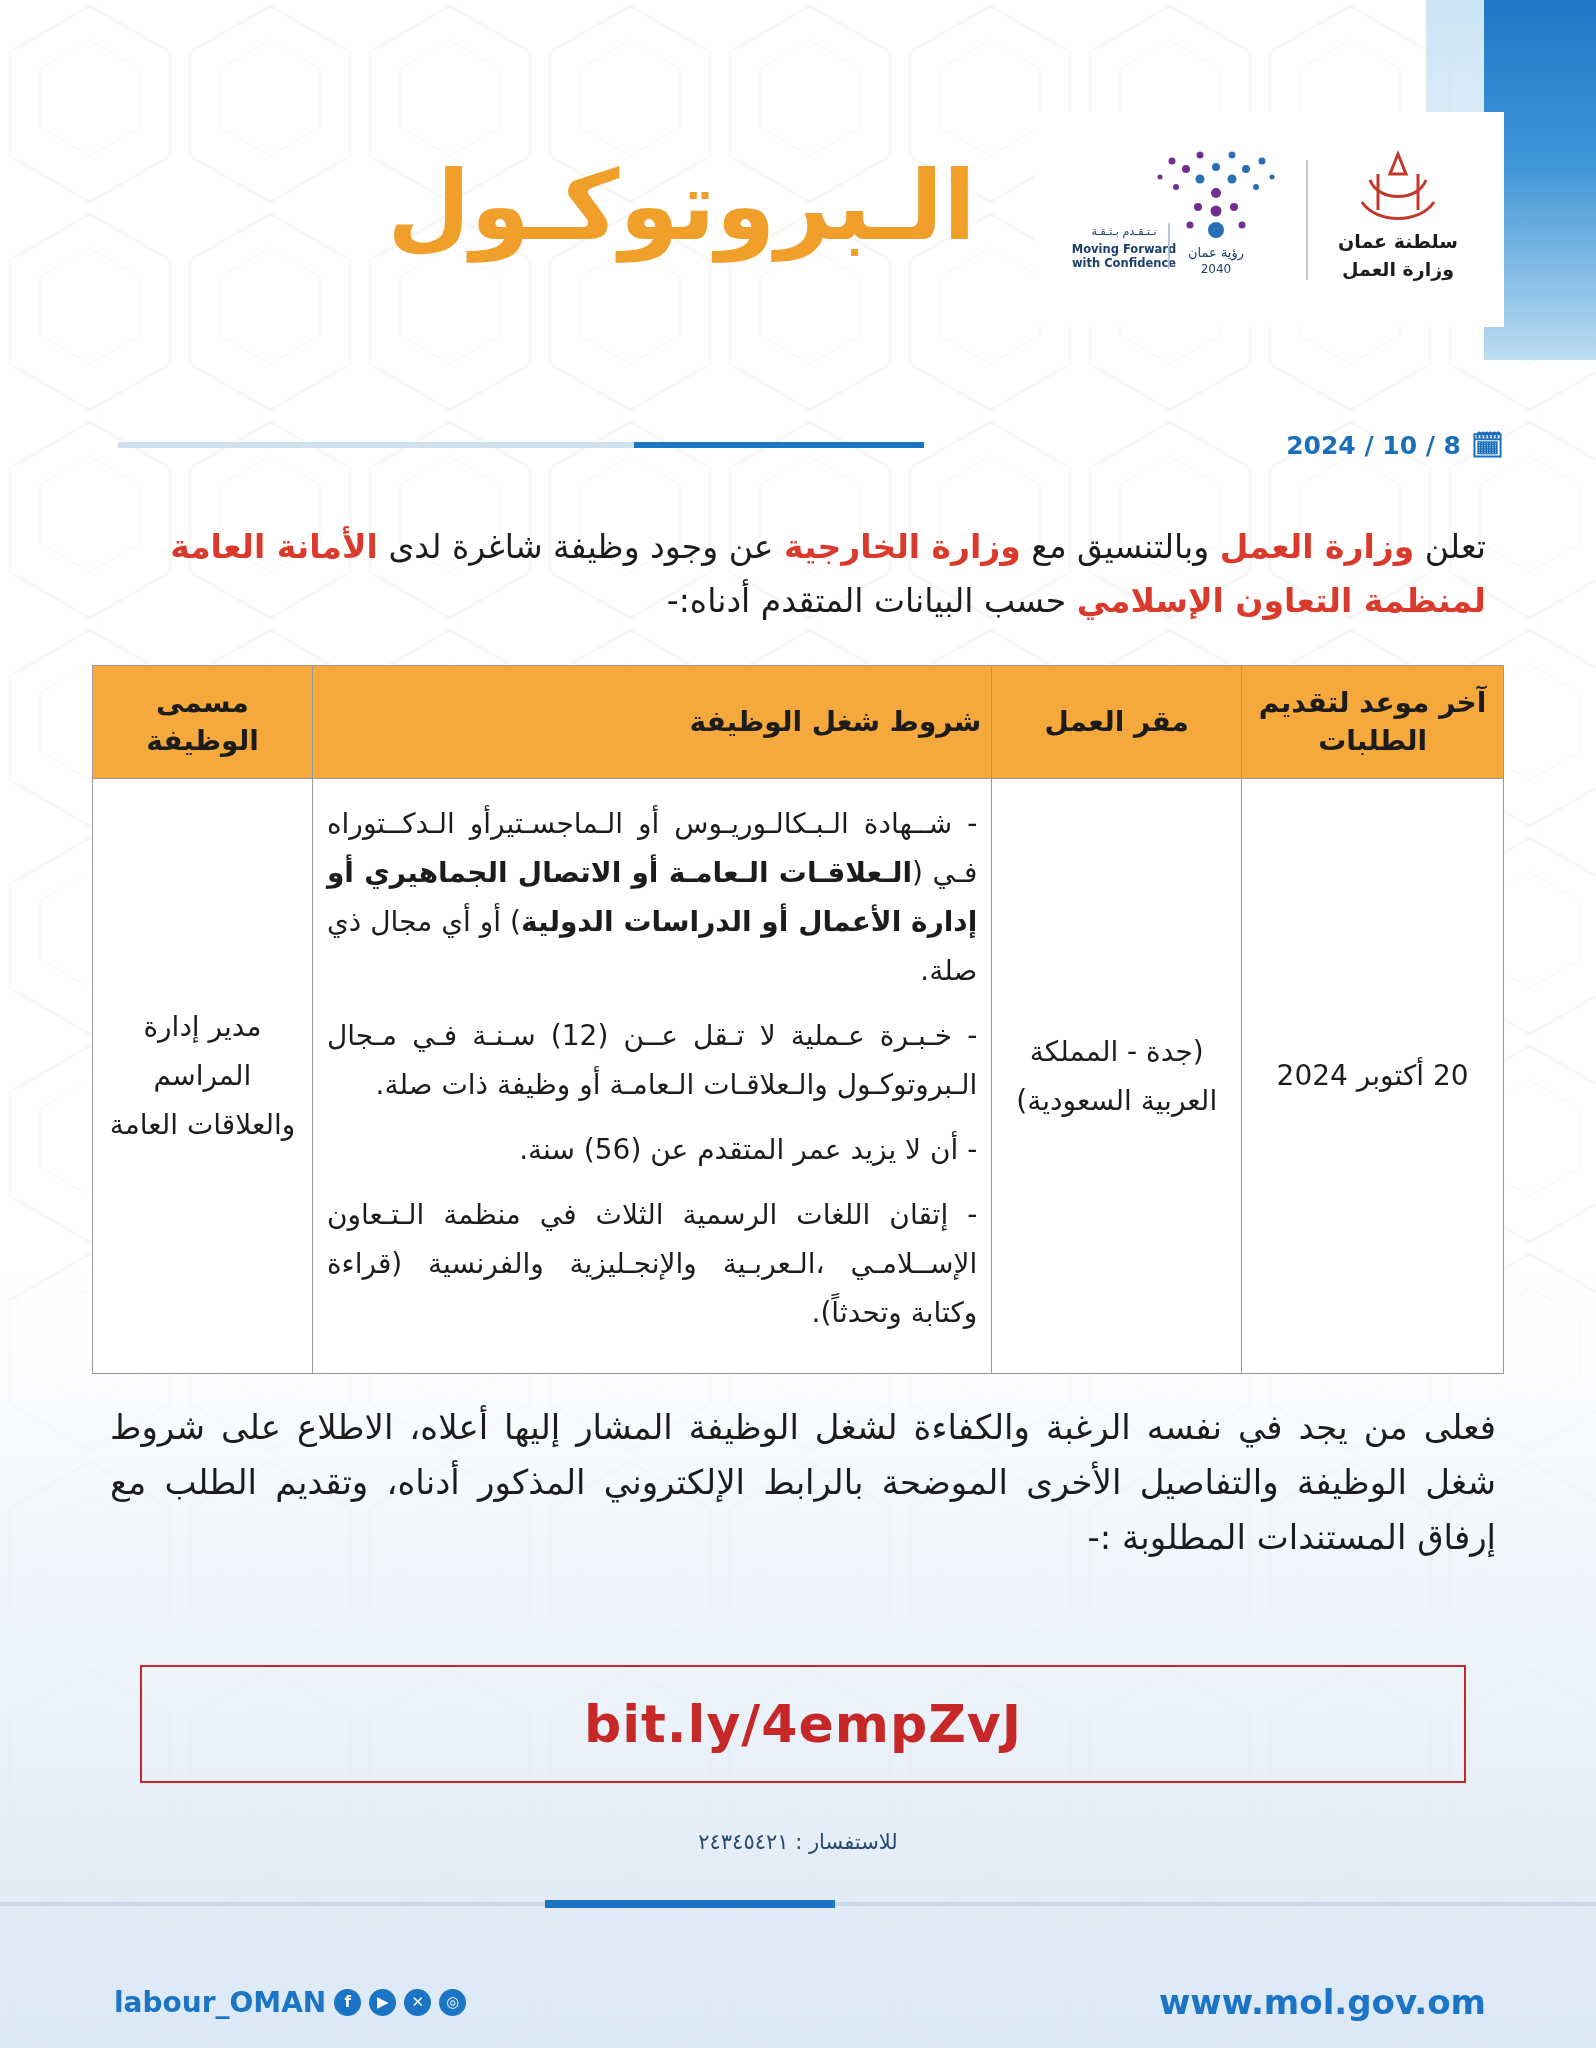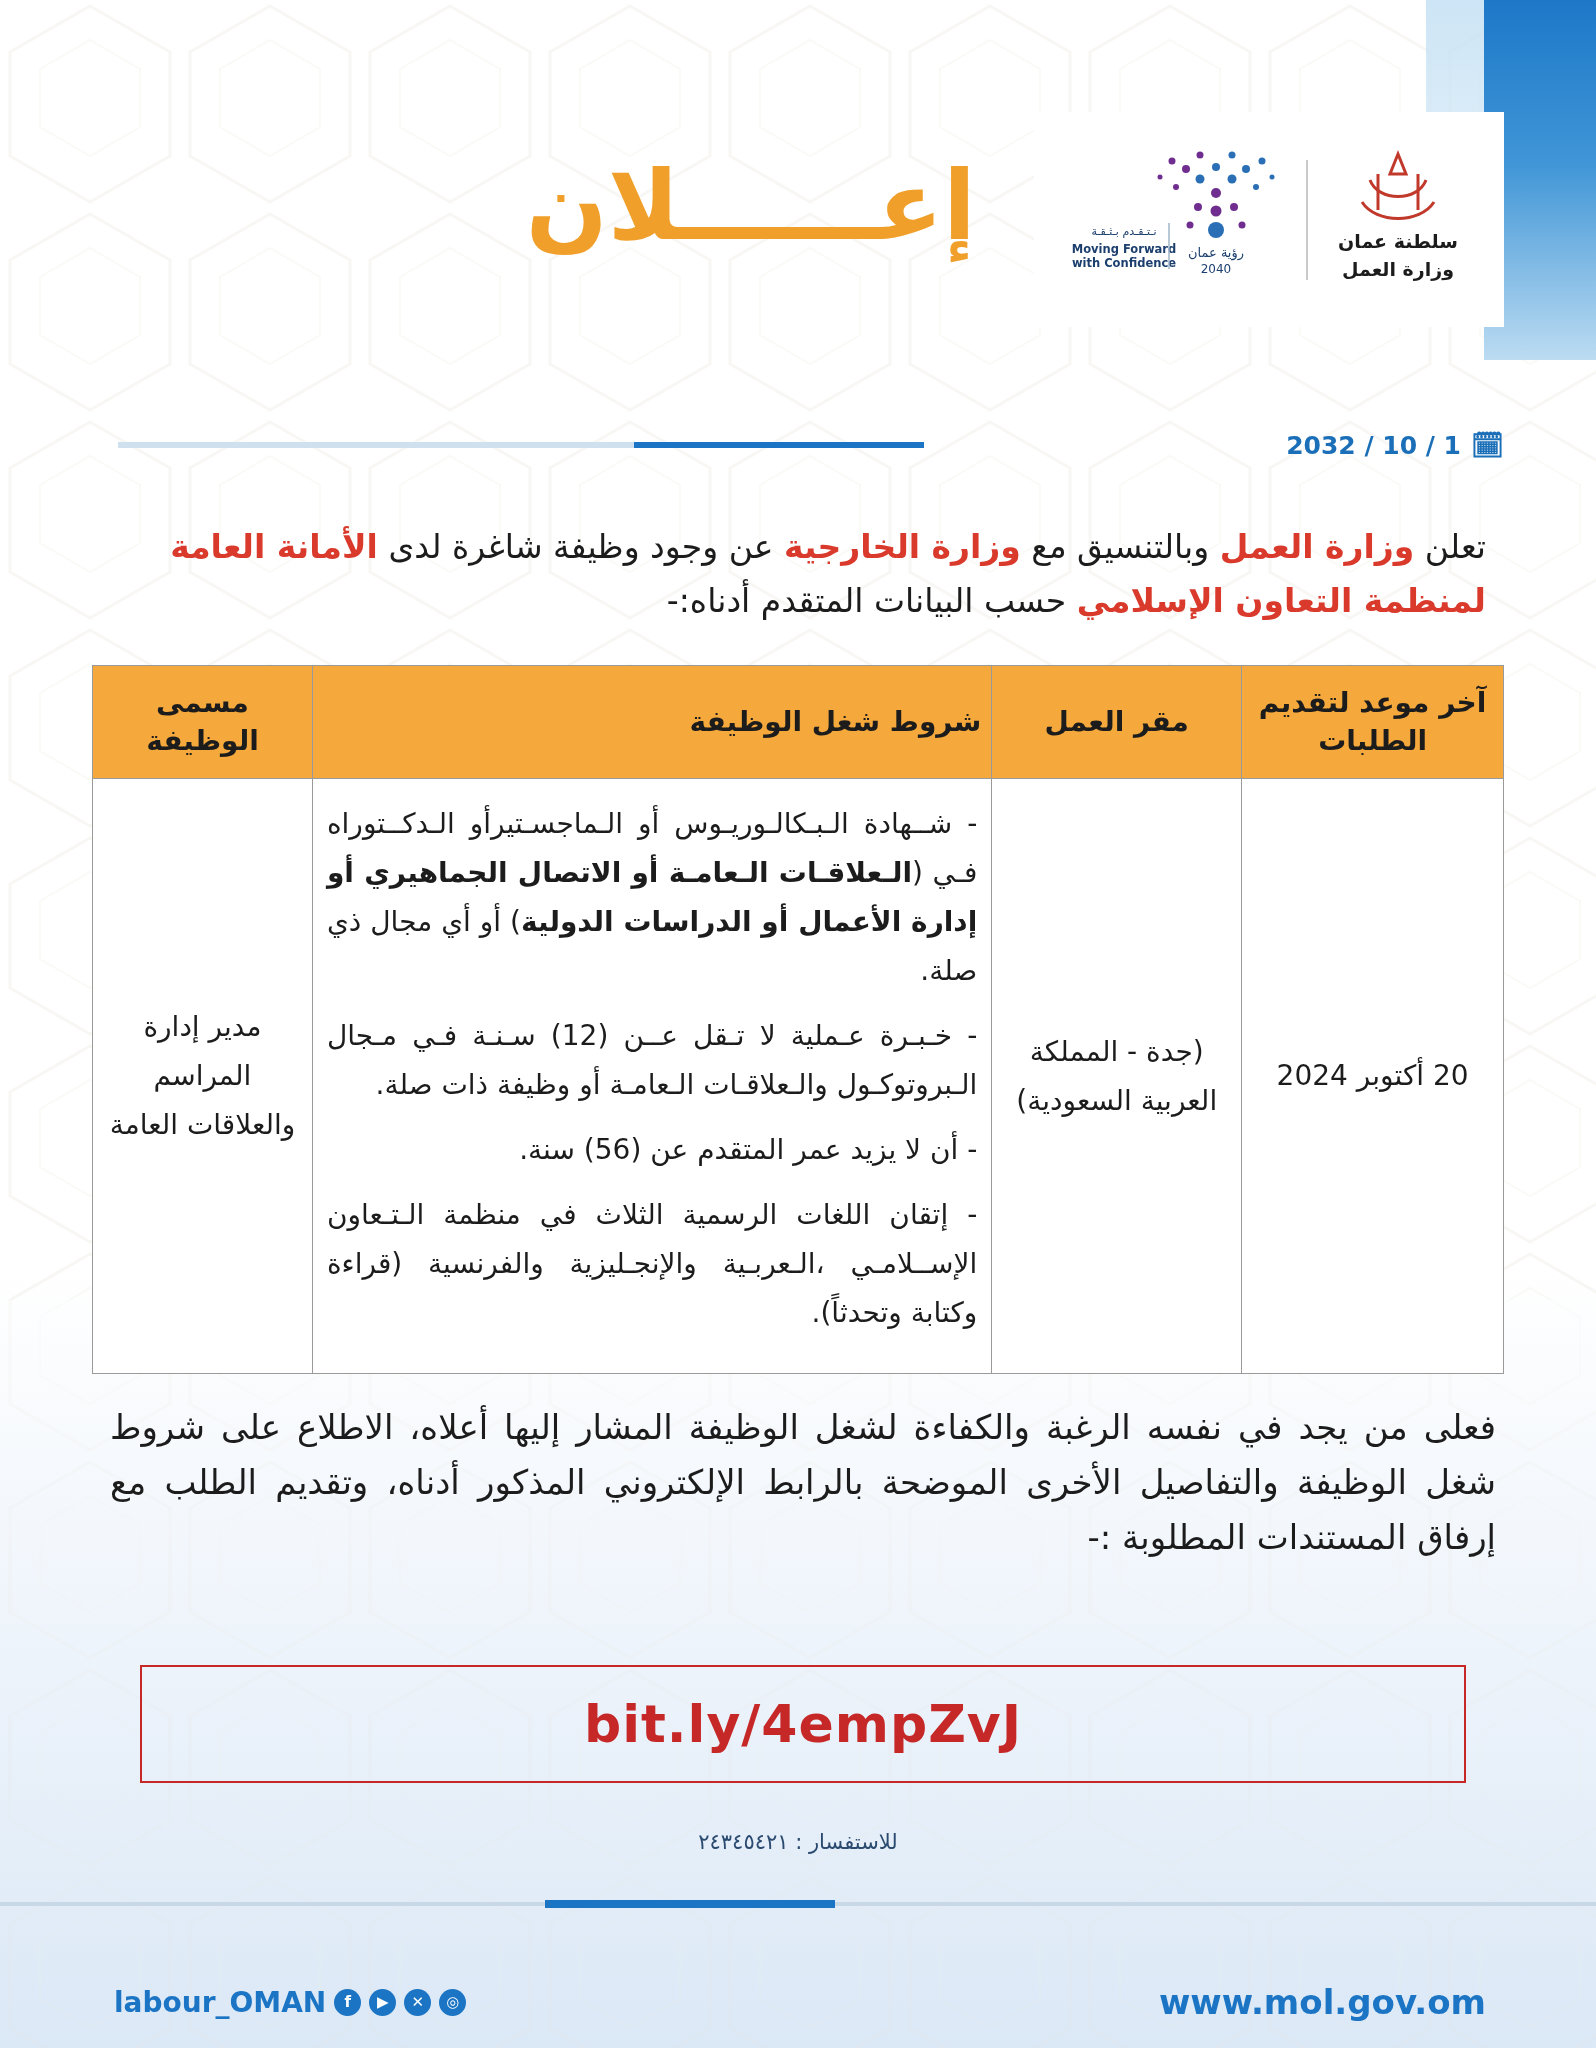--- a/index.html
+++ b/index.html
@@ -214,28 +214,28 @@
         <text x="150" y="122" font-size="13" fill="#1c3f6e" text-anchor="middle" font-family="'DejaVu Sans', sans-serif">رؤية عمان</text>
         <text x="150" y="138" font-size="12" fill="#1c3f6e" text-anchor="middle" font-family="'DejaVu Sans', sans-serif">2040</text>
         <text x="58" y="100" font-size="11" fill="#1c3f6e" text-anchor="middle" font-family="'DejaVu Sans', sans-serif">نـتـقـدم بـثـقـة</text>
         <text x="58" y="118" font-size="11.5" fill="#1c3f6e" text-anchor="middle" font-family="'DejaVu Sans', sans-serif" font-weight="bold">Moving Forward</text>
         <text x="58" y="132" font-size="11.5" fill="#1c3f6e" text-anchor="middle" font-family="'DejaVu Sans', sans-serif" font-weight="bold">with Confidence</text>
         <line x1="103" y1="88" x2="103" y2="134" stroke="#9fb4c9" stroke-width="1.5"></line>
       </svg>
     </div>
   </div>
 
-  <div class="headline">إعــــــلان</div>
+  <div class="headline">الـبروتوكـول</div>
 
   <div class="rule-row">
     <div class="rule-line">
       <div class="fill"></div>
     </div>
     <div class="date">
-      <span>2032 / 10 / 1</span>
+      <span>2024 / 10 / 8</span>
       <span class="cal-icon">🗓</span>
     </div>
   </div>
 
   <div class="intro">
     <span>تعلن </span><span class="org">وزارة العمل</span><span> وبالتنسيق مع </span><span class="org">وزارة الخارجية</span><span> عن وجود وظيفة شاغرة لدى </span><span class="org">الأمانة العامة لمنظمة التعاون الإسلامي</span><span> حسب البيانات المتقدم أدناه:-</span>
   </div>
 
   <table class="jobs">
     <thead>

